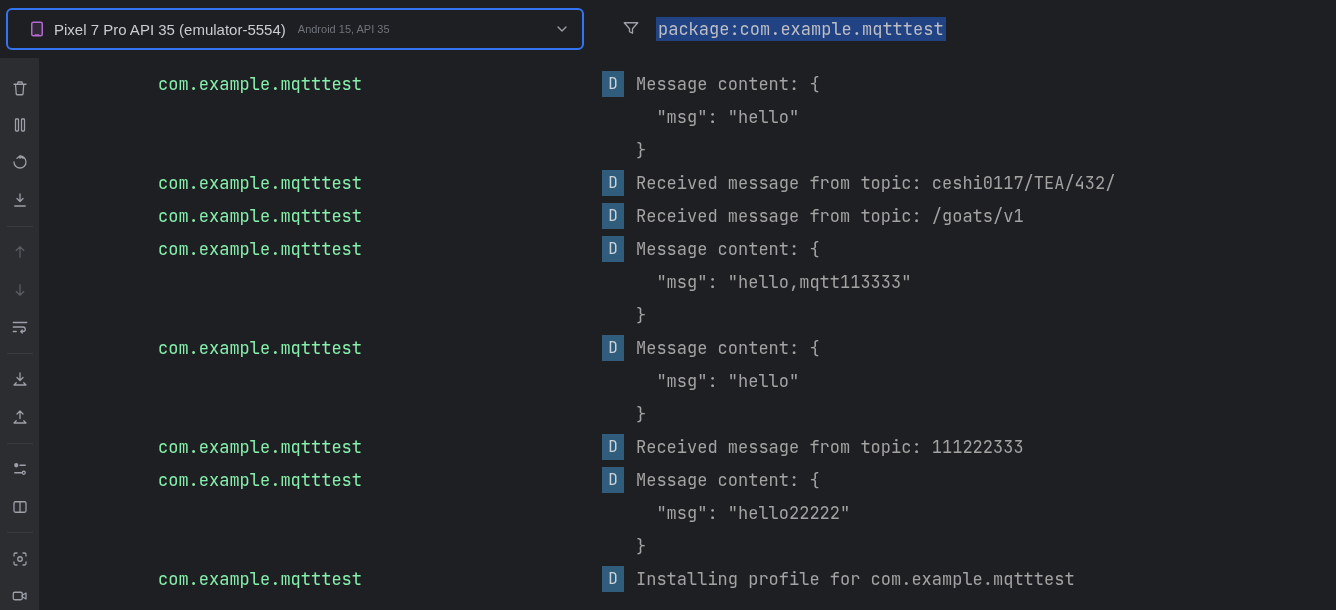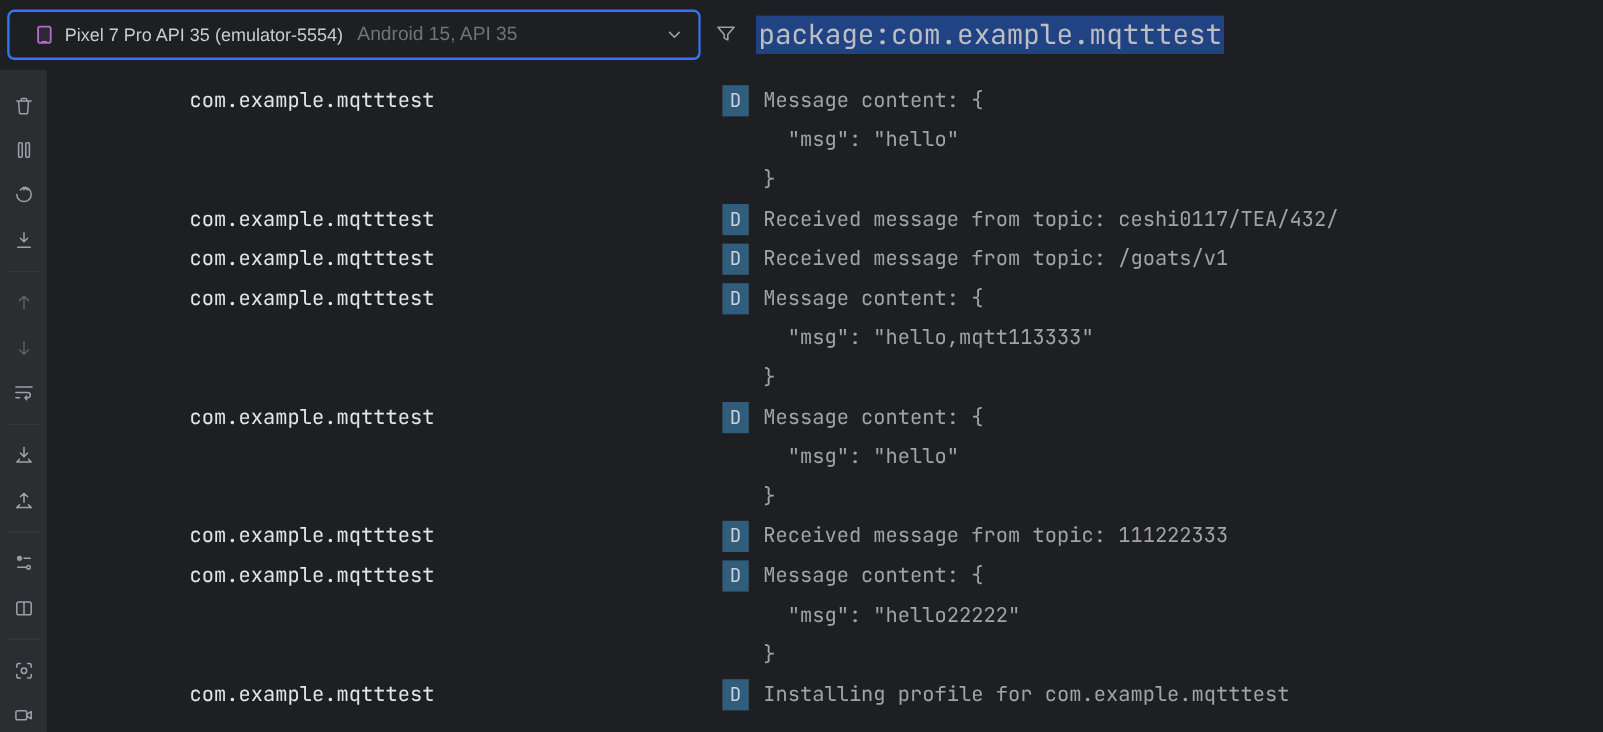--- a/index.html
+++ b/index.html
@@ -11,60 +11,60 @@
       height: 610px;
       overflow: hidden;
       display: flex;
       flex-direction: column;
     }
     .top-bar {
       height: 58px;
       display: flex;
       align-items: center;
       padding: 10px 8px 10px 6px;
-      gap: 0;
+      gap: 26px;
     }
     .device-selector {
       flex: 0 0 578px;
       height: 42px;
       border: 2px solid #3574f0;
       border-radius: 6px;
       display: flex;
       align-items: center;
       padding: 0 12px 0 20px;
       gap: 8px;
       cursor: pointer;
       background: #1e1f22;
     }
     .device-selector .device-icon {
       width: 18px; height: 18px;
       flex-shrink: 0;
     }
     .device-name { color: #c9ccd1; font-size: 15px; white-space: nowrap; }
-    .device-sub  { color: #6f737a; font-size: 16px; white-space: nowrap; margin-left: 4px;}
+    .device-sub  { color: #6f737a; font-size: 11px; white-space: nowrap; margin-left: 4px;}
     .device-selector .chevron {
       margin-left: auto;
       color: #9da0a8;
     }
     .filter-area {
       flex: 1;
       height: 42px;
       display: flex;
       align-items: center;
       padding: 0 8px 0 12px;
       gap: 14px;
       background: #1e1f22;
       border-radius: 4px;
     }
     .funnel-icon { width: 20px; height: 20px; flex-shrink:0;}
     .filter-value {
       background: #214283;
       color: #bcbec4;
       font-family: "JetBrains Mono", Consolas, monospace;
-      font-size: 23px;
+      font-size: 17px;
       padding: 1px 2px;
       border: none;
       outline: none;
       text-align: center;
     }
     .content-row {
       flex: 1;
       display: flex;
       overflow: hidden;
     }
@@ -101,21 +101,21 @@
       padding-top: 10px;
       overflow: hidden;
       white-space: pre;
     }
     .log-row {
       display: flex;
       align-items: flex-start;
     }
     .col-tag {
       flex: 0 0 550px;
-      color: #e5e5e5;
+      color: #86efac;
       padding-left: 118px;
       overflow:hidden;
     }
     .col-level {
       flex: 0 0 46px;
       display:flex;
       justify-content:center;
     }
     .level-badge {
       background: #305d7c;

